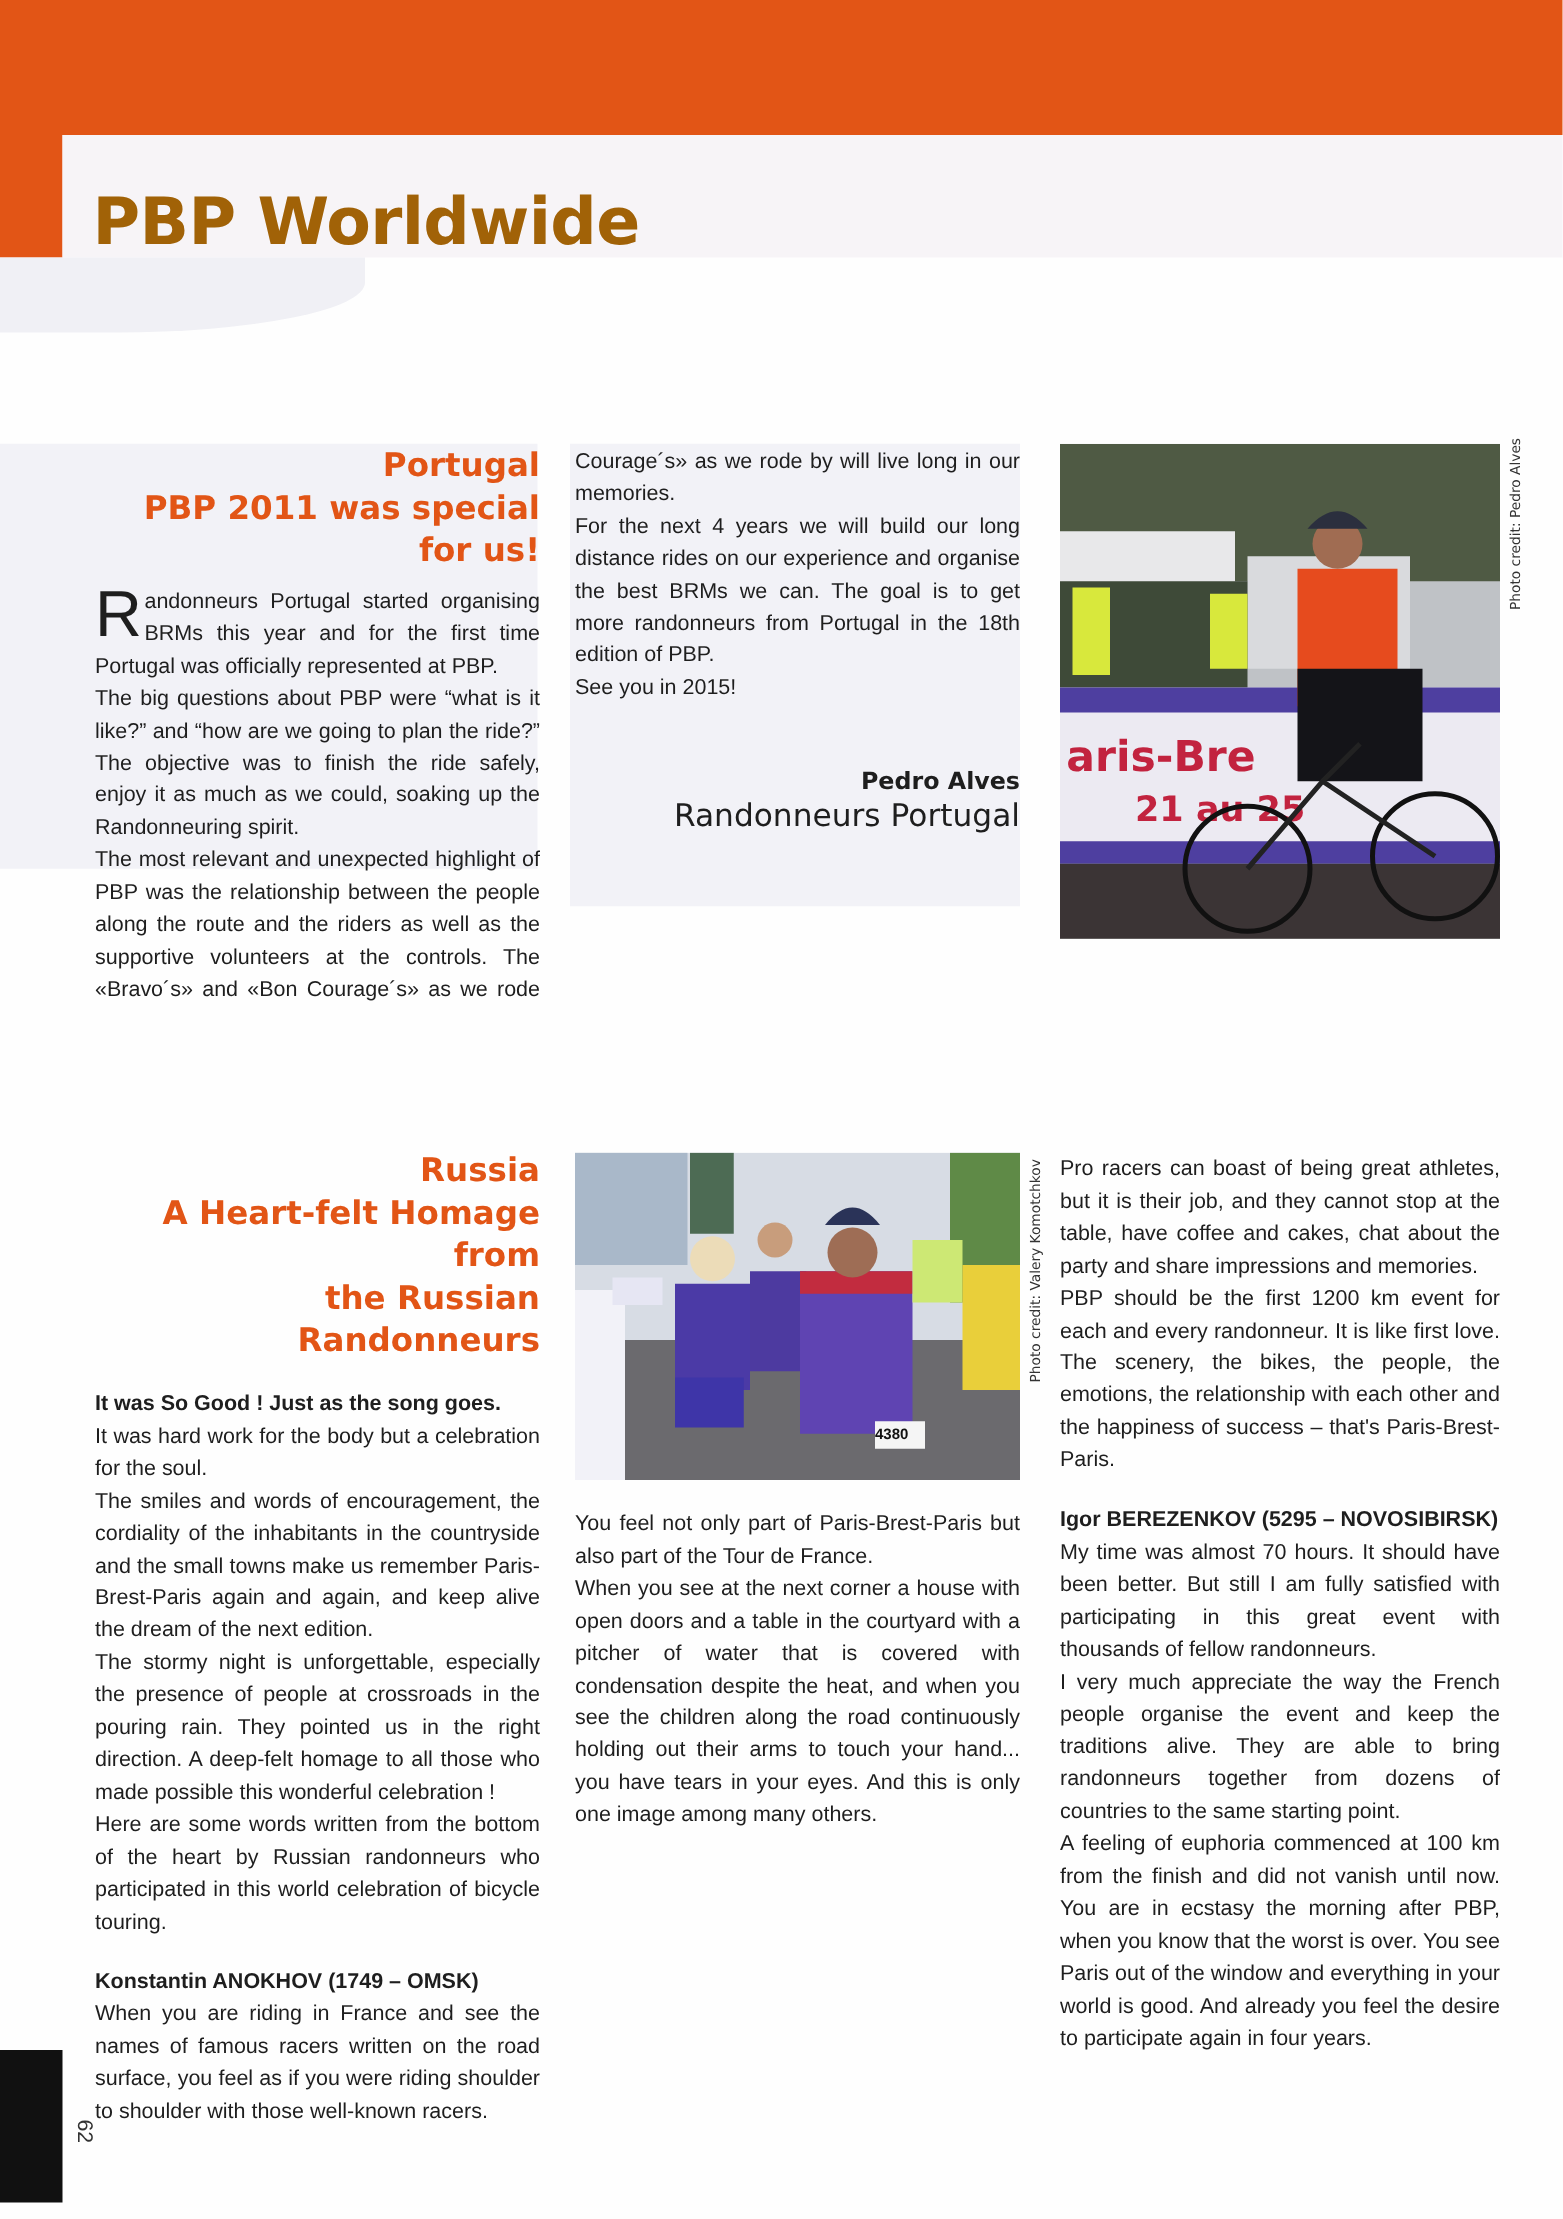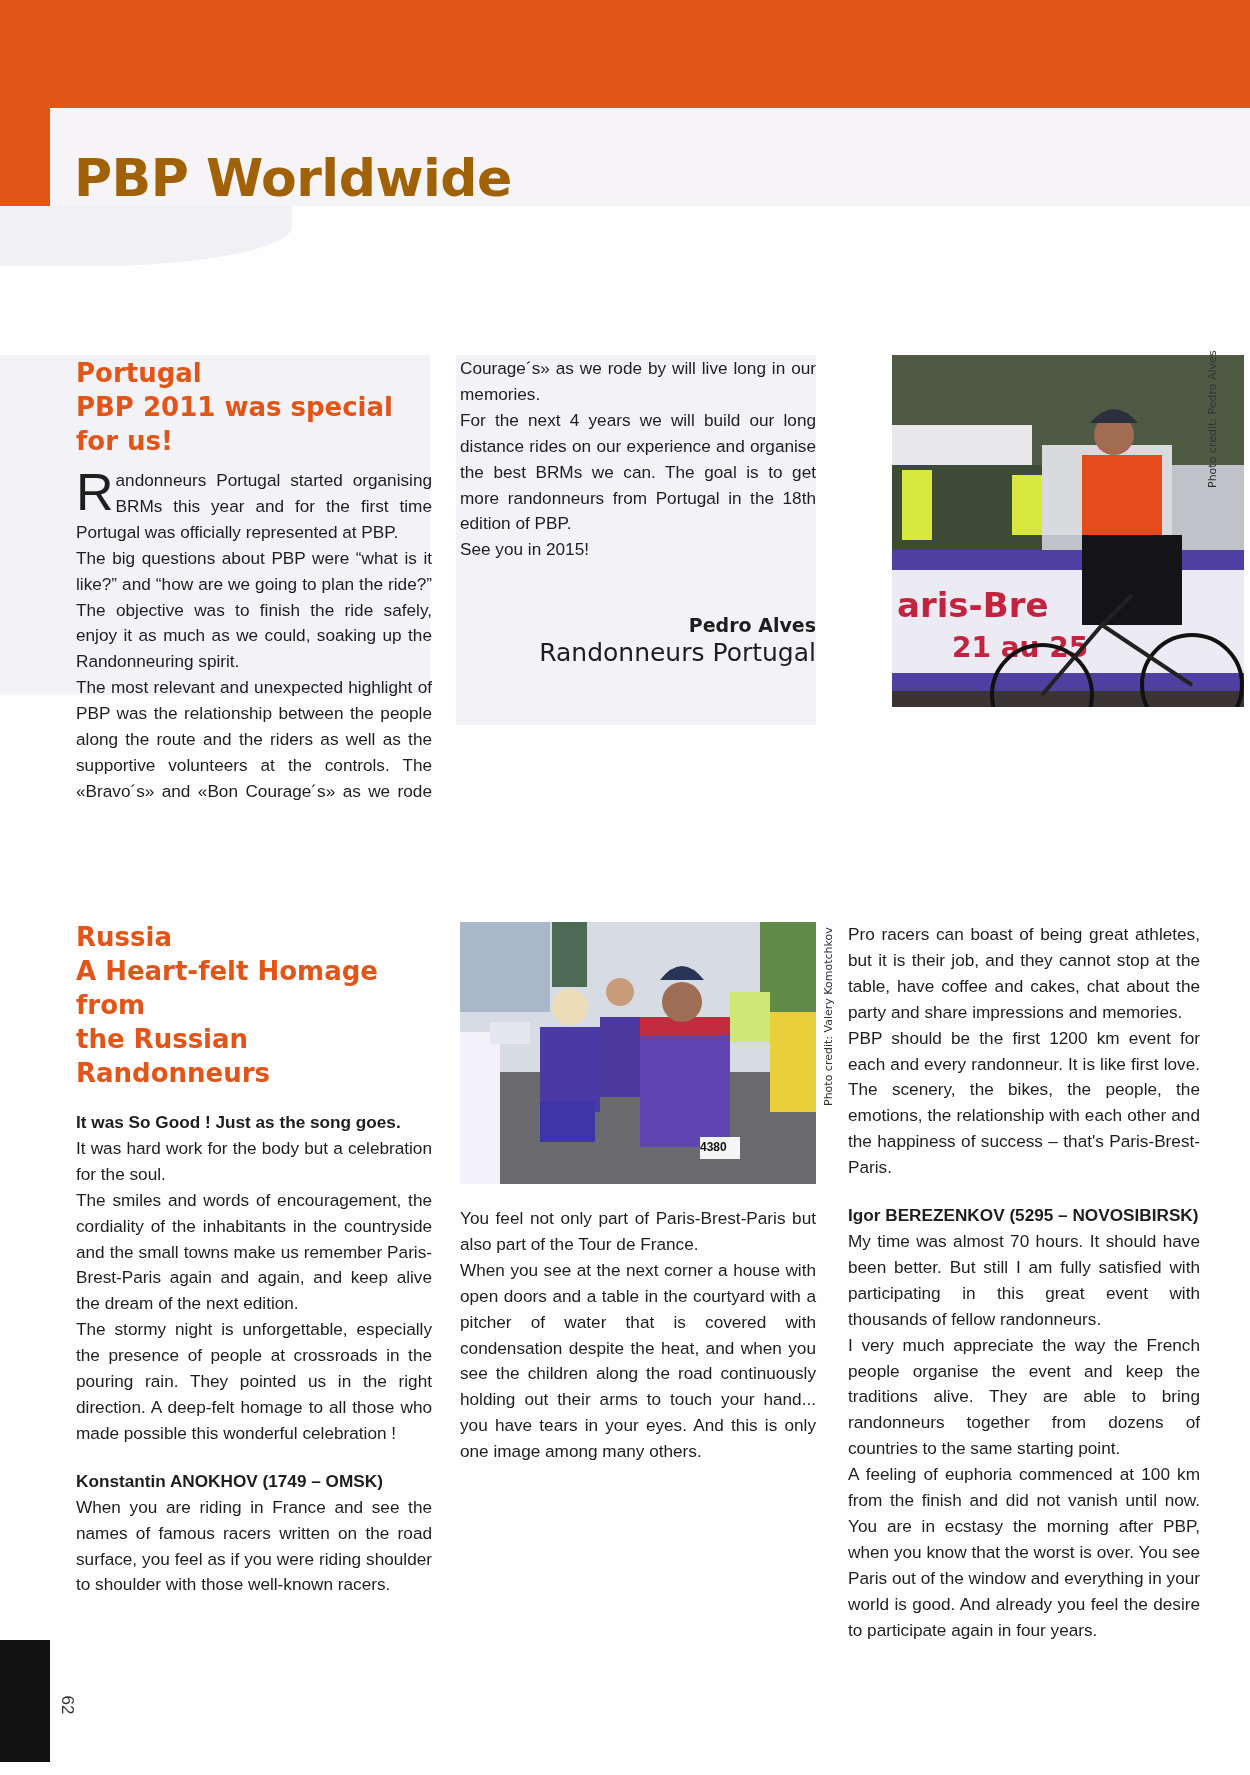--- a/index.html
+++ b/index.html
@@ -14,21 +14,21 @@
   .title-box { position: absolute; left: 50px; top: 108px; width: 1200px; height: 98px; background: #f7f4f7; }
   .ghost-block1 { position: absolute; left: 0; top: 206px; width: 292px; height: 60px; background: #f0f0f5; border-bottom-right-radius: 200px 40px; }
   .page-title {
     position: absolute; left: 74px; top: 148px; margin: 0;
     font-family: "DejaVu Sans", sans-serif; font-weight: bold;
     font-size: 52px; color: #a16207; letter-spacing: -0.5px;
   }
   .ghost-col { position: absolute; background: #f2f2f7; }
   .col { position: absolute; font-size: 17.2px; line-height: 25.9px; text-align: justify; }
   .col p { margin: 0; }
-  .col .h { font-family: "DejaVu Sans", sans-serif; font-weight: bold; color: #e25516; font-size: 26px; line-height: 34px; text-align: left; margin: 0 0 10px 0; }
+  .col .h { font-family: "DejaVu Sans", sans-serif; font-weight: bold; color: #e25516; font-size: 26px; line-height: 34px; text-align: right; margin: 0 0 10px 0; }
   .col .sub { font-weight: bold; margin-top: 0; }
   .dropcap { float: left; font-size: 52px; line-height: 40px; margin: 4px 2px 0 0; font-weight: normal; }
   .gap { height: 22px; }
   .sig { text-align: right; font-family: "DejaVu Sans", sans-serif; }
   .sig .name { font-weight: bold; font-size: 19px; line-height: 28px; }
   .sig .org { font-size: 25px; line-height: 28px; }
   .photo { position: absolute; overflow: hidden; }
   .credit {
     position: absolute; font-family: "DejaVu Sans", sans-serif; font-size: 11px; color: #333;
     transform: rotate(-90deg); transform-origin: left top; white-space: nowrap;
@@ -62,20 +62,21 @@
 <div class="col" style="left:76px;top:920px;width:356px;">
   <div class="h">
     <div>Russia</div>
     <div>A Heart-felt Homage from</div>
     <div>the Russian Randonneurs</div>
   </div>
   <p class="sub" style="margin-top:20px;">It was So Good ! Just as the song goes.</p>
   <p>It was hard work for the body but a celebration for the soul.</p>
   <p>The smiles and words of encouragement, the cordiality of the inhabitants in the countryside and the small towns make us remember Paris-Brest-Paris again and again, and keep alive the dream of the next edition.</p>
   <p>The stormy night is unforgettable, especially the presence of people at crossroads in the pouring rain. They pointed us in the right direction. A deep-felt homage to all those who made possible this wonderful celebration !</p>
+  <p>Here are some words written from the bottom of the heart by Russian randonneurs who participated in this world celebration of bicycle touring.</p>
   <div class="gap"></div>
   <p class="sub">Konstantin ANOKHOV (1749 – OMSK)</p>
   <p>When you are riding in France and see the names of famous racers written on the road surface, you feel as if you were riding shoulder to shoulder with those well-known racers.</p>
 </div>
 
 <div class="col" style="left:460px;top:356px;width:356px;">
   <p>Courage´s» as we rode by will live long in our memories.</p>
   <p>For the next 4 years we will build our long distance rides on our experience and organise the best BRMs we can. The goal is to get more randonneurs from Portugal in the 18th edition of PBP.</p>
   <p>See you in 2015!</p>
   <div style="height:48px;"></div>
@@ -110,21 +111,21 @@
   <span style="position:absolute;left:240px;top:218px;font-size:12px;font-weight:bold;color:#111;">4380</span>
 </div>
 <div class="credit" style="left:822px;top:1106px;">Photo credit: Valery Komotchkov</div>
 
 <div class="col" style="left:460px;top:1206px;width:356px;">
   <p>You feel not only part of Paris-Brest-Paris but also part of the Tour de France.</p>
   <p>When you see at the next corner a house with open doors and a table in the courtyard with a pitcher of water that is covered with condensation despite the heat, and when you see the children along the road continuously holding out their arms to touch your hand... you have tears in your eyes. And this is only one image among many others.</p>
   <div class="gap"></div>
 </div>
 
-<div class="photo" style="left:892px;top:355px;width:352px;height:352px;">
+<div class="photo" style="left:848px;top:355px;width:352px;height:396px;">
   <svg width="352" height="404" viewBox="0 0 352 404">
     <rect width="352" height="404" fill="#bfc2c6"></rect>
     <rect x="0" y="0" width="352" height="110" fill="#4f5a44"></rect>
     <rect x="0" y="70" width="140" height="80" fill="#e8e8ea"></rect>
     <rect x="150" y="90" width="130" height="90" fill="#d9dadd"></rect>
     <rect x="0" y="110" width="150" height="90" fill="#3e4a38"></rect>
     <rect x="10" y="115" width="30" height="70" fill="#d8e83c"></rect>
     <rect x="120" y="120" width="30" height="60" fill="#d8e83c"></rect>
     <rect x="0" y="195" width="352" height="140" fill="#eceaf2"></rect>
     <rect x="0" y="195" width="352" height="20" fill="#4e3fa0"></rect>

